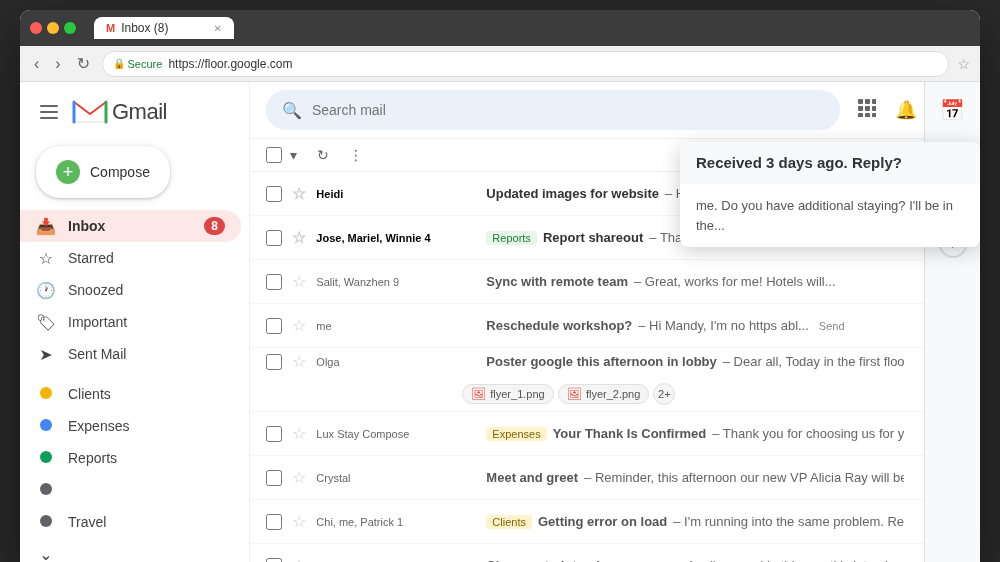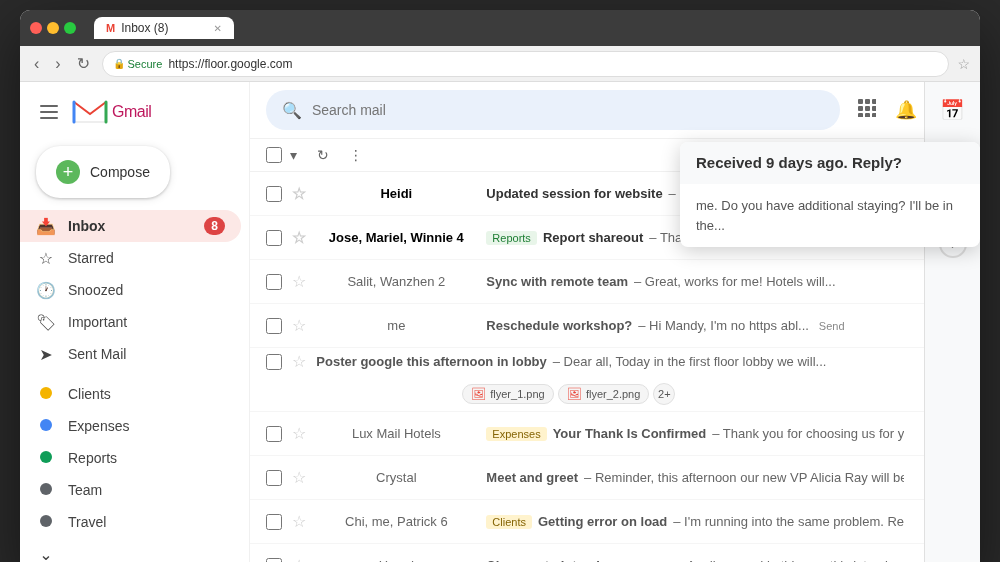--- a/index.html
+++ b/index.html
@@ -104,21 +104,21 @@
       gap: 10px;
     }
     .hamburger-btn {
       background: none; border: none; cursor: pointer;
       display: flex; flex-direction: column; gap: 4px; padding: 4px;
     }
     .hamburger-line { width: 18px; height: 2px; background: #666; border-radius: 1px; }
     .gmail-logo {
       display: flex; align-items: center; gap: 4px;
     }
-    .gmail-logo-text { font-size: 16px; color: #be185d; font-weight: 300; letter-spacing: -0.5px; text-align: center; }
+    .gmail-logo-text { font-size: 22px; color: #404040; font-weight: 300; letter-spacing: -0.5px; text-align: center; }
     .compose-btn {
       margin: 4px 16px 12px 16px;
       background: #fff;
       border: none;
       border-radius: 24px;
       padding: 14px 20px;
       display: flex;
       align-items: center;
       gap: 10px;
       cursor: pointer;
@@ -253,25 +253,24 @@
       min-height: 44px;
       position: relative;
     }
     .email-row.unread { font-weight: 600; background: #fff; }
     .email-row.read { font-weight: 400; background: #fff; color: #666; }
     .email-cb { width: 16px; height: 16px; cursor: pointer; flex-shrink: 0; }
     .email-star { font-size: 16px; color: #ccc; cursor: pointer; flex-shrink: 0; }
     .email-sender {
       width: 160px;
       min-width: 160px;
-      font-size: 13px;
+      font-size: 11px;
       overflow: hidden;
       text-overflow: ellipsis;
       white-space: nowrap;
-      text-align: center;
     }
     .email-body-preview {
       flex: 1;
       font-size: 13px;
       overflow: hidden;
       text-overflow: ellipsis;
       white-space: nowrap;
       display: flex;
       align-items: center;
       gap: 6px;
@@ -465,21 +464,20 @@
       <div class="nav-item">
         <span class="nav-icon"><span class="label-dot" style="background:#4285f4;"></span></span>
         <span class="nav-label">Expenses</span>
       </div>
       <div class="nav-item">
         <span class="nav-icon"><span class="label-dot" style="background:#0f9d58;"></span></span>
         <span class="nav-label">Reports</span>
       </div>
       <div class="nav-item">
         <span class="nav-icon"><span class="label-dot" style="background:#5f6368;"></span></span>
-        <span class="nav-label">Team</span>
       </div>
       <div class="nav-item">
         <span class="nav-icon"><span class="label-dot" style="background:#5f6368;"></span></span>
         <span class="nav-label">Travel</span>
       </div>
       <div class="nav-item">
         <span class="nav-icon">⌄</span>
       </div>
     </div>
 
@@ -520,42 +518,42 @@
         <button class="chevron-btn">›</button>
       </div>
 
       <div class="email-list">
 
         <div class="email-row unread">
           <input type="checkbox" class="email-cb" style="">
           <span class="email-star">☆</span>
           <span class="email-sender">Heidi</span>
           <div class="email-body-preview">
-            <span class="email-subject">Updated session for website</span>
+            <span class="email-subject">Updated images for website</span>
             <span class="email-snippet"> – Hi! Could you help me...</span>
           </div>
           <span class="email-date"></span>
         </div>
 
         <div class="email-row unread">
           <input type="checkbox" class="email-cb" style="">
           <span class="email-star">☆</span>
           <span class="email-sender">Jose, Mariel, Winnie 4</span>
           <div class="email-body-preview">
             <span class="email-tag tag-reports">Reports</span>
             <span class="email-subject">Report shareout</span>
             <span class="email-snippet"> – Thanks, Jose, this looks g...</span>
           </div>
           <span class="email-date"></span>
         </div>
 
         <div class="email-row read">
           <input type="checkbox" class="email-cb" style="">
           <span class="email-star">☆</span>
-          <span class="email-sender">Salit, Wanzhen 2</span>
+          <span class="email-sender">Salit, Wanzhen 9</span>
           <div class="email-body-preview">
             <span class="email-subject">Sync with remote team</span>
             <span class="email-snippet"> – Great, works for me! Hotels will...</span>
           </div>
           <span class="email-date">Apr 10</span>
         </div>
 
         <div class="email-row read">
           <input type="checkbox" class="email-cb" style="">
           <span class="email-star">☆</span>
@@ -564,20 +562,21 @@
             <span class="email-subject">Reschedule workshop?</span>
             <span class="email-snippet"> – Hi Mandy, I'm no https abl...</span>
             <span style="font-size:11px;color:#888;margin-left:4px;">Send</span>
           </div>
           <span class="email-date">Apr 7</span>
         </div>
 
         <div class="email-row read" style="flex-wrap:wrap; padding-bottom:6px;">
           <input type="checkbox" class="email-cb" style="">
           <span class="email-star">☆</span>
+          <span class="email-sender">Olga</span>
           <div class="email-body-preview">
             <span class="email-subject">Poster google this afternoon in lobby</span>
             <span class="email-snippet"> – Dear all, Today in the first floor lobby we will...</span>
 
           </div>
           <span class="email-date">Apr 10</span>
           <div style="width:100%;padding-left:196px;margin-top:2px;">
             <div class="chips-container">
               <div class="attachment-chip">
                 <span style="color:#EA4335;font-size:12px;">🖼</span>
@@ -588,21 +587,21 @@
                 <span>flyer_2.png</span>
               </div>
               <div class="more-chip">2+</div>
             </div>
           </div>
         </div>
 
         <div class="email-row read">
           <input type="checkbox" class="email-cb" style="">
           <span class="email-star">☆</span>
-          <span class="email-sender">Lux Mail Hotels</span>
+          <span class="email-sender">Lux Stay Compose</span>
           <div class="email-body-preview">
             <span class="email-tag tag-expenses">Expenses</span>
             <span class="email-subject">Your Thank Is Confirmed</span>
             <span class="email-snippet"> – Thank you for choosing us for your business tri...</span>
 
           </div>
           <span class="email-date">Apr 10</span>
         </div>
 
         <div class="email-row read">
@@ -612,21 +611,21 @@
           <div class="email-body-preview">
             <span class="email-subject">Meet and greet</span>
             <span class="email-snippet"> – Reminder, this afternoon our new VP Alicia Ray will be joining us for...</span>
           </div>
           <span class="email-date">Apr 9</span>
         </div>
 
         <div class="email-row read">
           <input type="checkbox" class="email-cb" style="">
           <span class="email-star">☆</span>
-          <span class="email-sender">Chi, me, Patrick 6</span>
+          <span class="email-sender">Chi, me, Patrick 1</span>
           <div class="email-body-preview">
             <span class="email-tag tag-clients">Clients</span>
             <span class="email-subject">Getting error on load</span>
             <span class="email-snippet"> – I'm running into the same problem. Restart didn't work...</span>
           </div>
           <span class="email-date">Apr 9</span>
         </div>
 
         <div class="email-row read">
           <input type="checkbox" class="email-cb" style="">
@@ -644,19 +643,19 @@
 
     <div class="sidebar-right-icons">
       <button class="right-icon-btn" style="font-size:20px;color:#EA4335;">📅</button>
       <button class="right-icon-btn" style="font-size:20px;color:#f4a429;">✓</button>
       <button class="right-icon-btn active" style="font-size:20px;color:#4285F4;">🔵</button>
       <button class="right-icon-add">+</button>
     </div>
 
     <div class="tooltip-popup">
       <div class="tooltip-header">
-        <span class="tooltip-title">Received 9 days ago. Reply?</span>
+        <span class="tooltip-title">Received 3 days ago. Reply?</span>
       </div>
       <div class="tooltip-body">me. Do you have additional staying? I'll be in the...</div>
     </div>
 
   </div>
 </div>
 
 </body></html>

